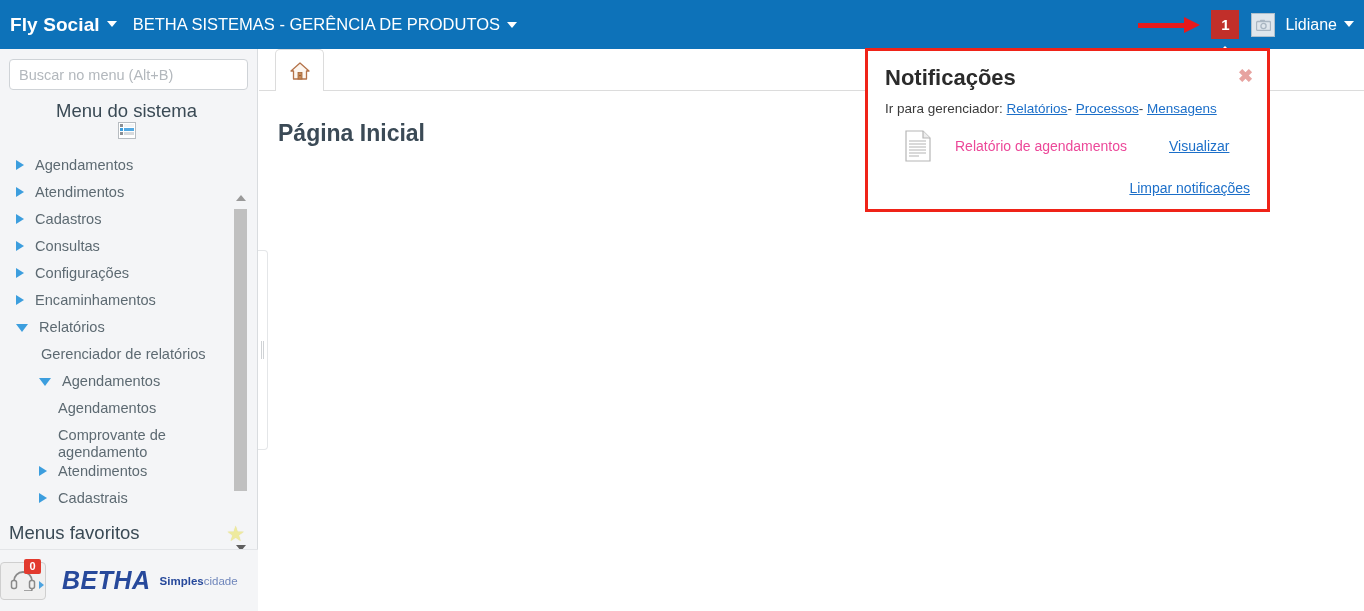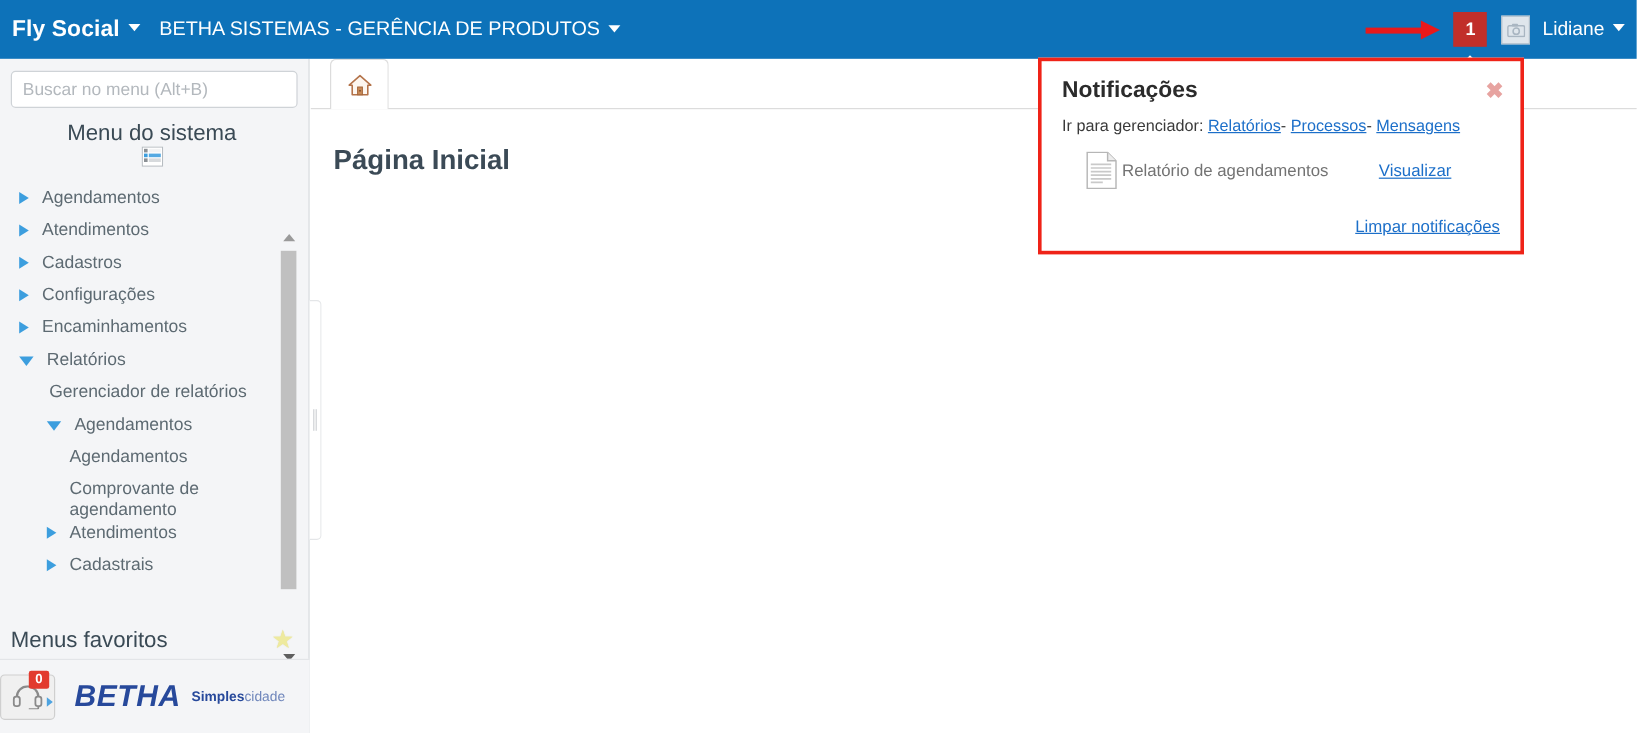--- a/index.html
+++ b/index.html
@@ -72,42 +72,42 @@
     cursor: pointer; white-space: nowrap;
   }
 
   
   .notif-panel {
     position: absolute; left: 865px; top: 48px; width: 405px; height: 164px;
     background: #ffffff; border: 3px solid #ef2318;
     z-index: 50; padding: 14px 17px 0 17px;
   }
   .notif-title {
-    font-size: 19px; font-weight: bold; color: #2b2b2b;
+    font-size: 22px; font-weight: bold; color: #2b2b2b;
     display: inline-block;
   }
   .notif-close {
     position: absolute; right: 14px; top: 16px;
     color: #e7a3a0; font-size: 18px; line-height: 1;
     cursor: pointer; font-weight: bold;
   }
   .notif-sub {
     font-size: 13.5px; color: #3a3a3a; margin-top: 10px;
   }
   .notif-sub a, .lnk {
     color: #1c6fc9; text-decoration: underline; cursor: pointer;
   }
   .notif-item {
     margin-top: 14px; display: flex; align-items: center;
   }
   .doc-icon {
     width: 26px; height: 32px; margin-left: 20px; flex: 0 0 auto;
   }
   .notif-item-label {
-    font-size: 14px; color: #737373; margin-left: 4px;
+    font-size: 14px; color: #ec4899; margin-left: 24px;
     white-space: nowrap;
   }
   .notif-item-action {
     font-size: 14px; margin-left: 42px;
   }
   .notif-clear {
     position: absolute; right: 17px; bottom: 13px;
     font-size: 14px;
   }
 
@@ -327,20 +327,24 @@
             <span class="tri"></span>
             <span class="tlabel">Agendamentos</span>
           </div>
           <div class="tnode lvl0">
             <span class="tri"></span>
             <span class="tlabel">Atendimentos</span>
           </div>
           <div class="tnode lvl0">
             <span class="tri"></span>
             <span class="tlabel">Cadastros</span>
+          </div>
+          <div class="tnode lvl0">
+            <span class="tri"></span>
+            <span class="tlabel">Consultas</span>
           </div>
           <div class="tnode lvl0">
             <span class="tri"></span>
             <span class="tlabel">Configurações</span>
           </div>
           <div class="tnode lvl0">
             <span class="tri"></span>
             <span class="tlabel">Encaminhamentos</span>
           </div>
           <div class="tnode lvl0">

